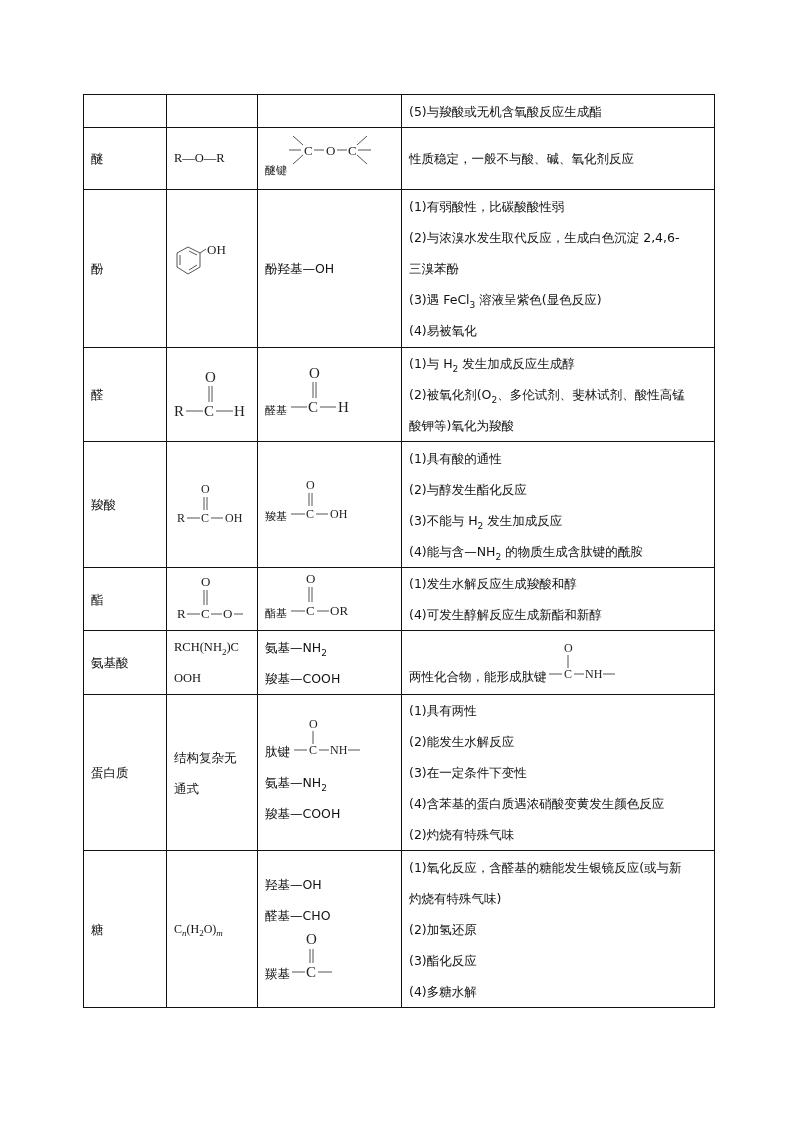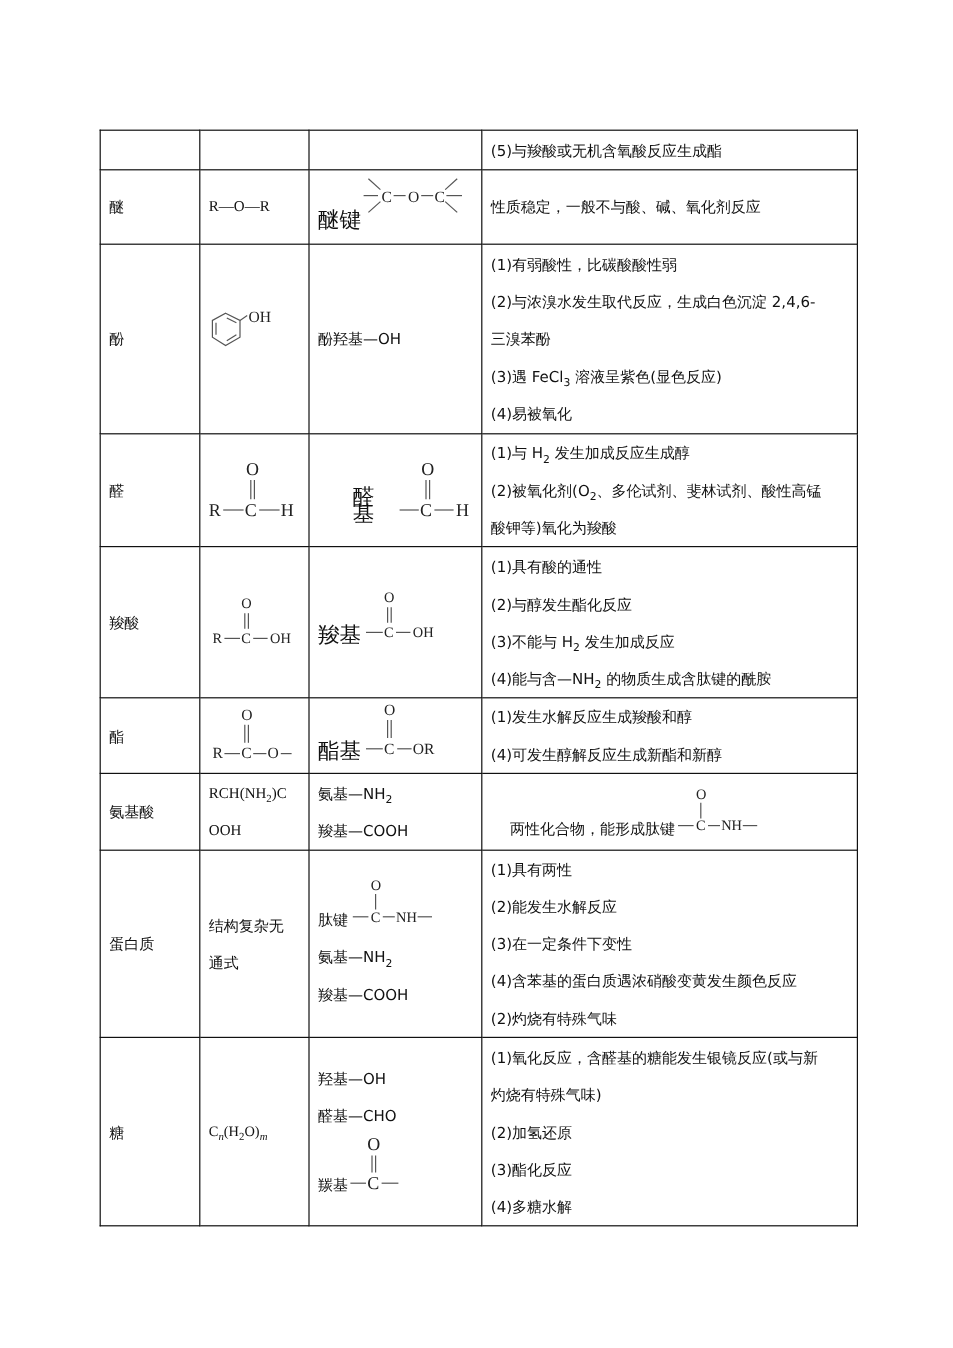--- a/index.html
+++ b/index.html
@@ -1,27 +1,27 @@
 <!DOCTYPE html>
 <html><head>
 <meta charset="utf-8">
 <style>
   html, body { margin:0; padding:0; background:#ffffff; }
   body { width:794px; height:1123px; position:relative; overflow:hidden;
          font-family:"DejaVu Serif","Liberation Serif", serif; color:#111; }
-  .page { position:absolute; left:0; top:14px; width:794px; height:815px;border-radius:31px; }
+  .page { position:absolute; left:0; top:0; width:794px; height:815px;border-radius:31px; }
   table.chem { position:absolute; left:83px; top:94px; border-collapse:collapse;
                table-layout:fixed; width:627px; }
   table.chem td { border:1.3px solid #111; padding:0 0 0 7px; vertical-align:middle;
                   font-size:12.5px; line-height:31px; position:relative; }
   td.c1 { width:75px; }
   td.c2 { width:83px; }
   td.c3 { width:136px; }
   td.c4 { width:305px; }
-  .cn { font-family:"DejaVu Sans","Liberation Sans", sans-serif; font-size:18px; }
+  .cn { font-family:"DejaVu Sans","Liberation Sans", sans-serif; font-size:11px; }
   .mono { font-family:Liberation Serif, serif; font-size:13px; }
   .line { display:block; white-space:nowrap; }
   sub { font-size:9px; line-height:0; }
   svg { display:inline-block; vertical-align:middle; overflow:visible; }
   svg text { font-family:"Liberation Serif","DejaVu Serif", serif; fill:#222; }
   svg line, svg polyline, svg polygon { stroke:#555; stroke-width:1; fill:none; }
   .inline-struct { display:inline-flex; align-items:flex-end; }
 </style>
 </head>
 <body>
@@ -96,21 +96,21 @@
         <line x1="41" y1="18" x2="41" y2="34"></line>
         <text x="3" y="48" font-size="15">R</text>
         <line x1="15" y1="43" x2="32" y2="43"></line>
         <text x="33" y="48" font-size="15">C</text>
         <line x1="45" y1="43" x2="62" y2="43"></line>
         <text x="63" y="48" font-size="15">H</text>
       </svg>
     </td>
     <td class="c3">
       <span class="inline-struct">
-        <span class="cn" style="line-height:14px;margin-left:29px;">醛基</span>
+        <span class="cn" style="line-height:14px;">醛基</span>
         <svg width="72" height="54">
           <text x="22" y="14" font-size="15">O</text>
           <line x1="26" y1="18" x2="26" y2="34"></line>
           <line x1="29" y1="18" x2="29" y2="34"></line>
           <line x1="4" y1="43" x2="20" y2="43"></line>
           <text x="21" y="48" font-size="15">C</text>
           <line x1="33" y1="43" x2="49" y2="43"></line>
           <text x="51" y="48" font-size="15">H</text>
         </svg>
       </span>
@@ -198,21 +198,21 @@
     <td class="c2 mono">
       <span class="line"><span>RCH(NH</span><sub>2</sub><span>)C</span></span>
       <span class="line">OOH</span>
     </td>
     <td class="c3 cn">
       <span class="line"><span>氨基—NH</span><sub>2</sub></span>
       <span class="line">羧基—COOH</span>
     </td>
     <td class="c4 cn">
       <span class="inline-struct" style="margin-top:6px;">
-        <span style="line-height:14px;margin-left:16px;">两性化合物，能形成肽键</span>
+        <span style="line-height:14px;">两性化合物，能形成肽键</span>
         <svg width="80" height="44">
           <text x="17" y="12" font-size="12">O</text>
           <line x1="21" y1="15" x2="21" y2="28"></line>
           <text x="17" y="38" font-size="12">C</text>
           <line x1="2" y1="34" x2="15" y2="34"></line>
           <line x1="27" y1="34" x2="37" y2="34"></line>
           <text x="38" y="38" font-size="12">NH</text>
           <line x1="56" y1="34" x2="68" y2="34"></line>
         </svg>
       </span>
@@ -220,21 +220,21 @@
   </tr>
 
   <tr style="height:155px;">
     <td class="c1 cn">蛋白质</td>
     <td class="c2 cn">
       <span class="line">结构复杂无</span>
       <span class="line">通式</span>
     </td>
     <td class="c3 cn">
       <span class="inline-struct">
-        <span style="line-height:14px;">肽键</span>
+        <span style="line-height:14px;font-family:Liberation Mono, monospace;">肽键</span>
         <svg width="80" height="44">
           <text x="19" y="12" font-size="12">O</text>
           <line x1="23" y1="15" x2="23" y2="28"></line>
           <text x="19" y="38" font-size="12">C</text>
           <line x1="4" y1="34" x2="17" y2="34"></line>
           <line x1="29" y1="34" x2="39" y2="34"></line>
           <text x="40" y="38" font-size="12">NH</text>
           <line x1="58" y1="34" x2="70" y2="34"></line>
         </svg>
       </span>

